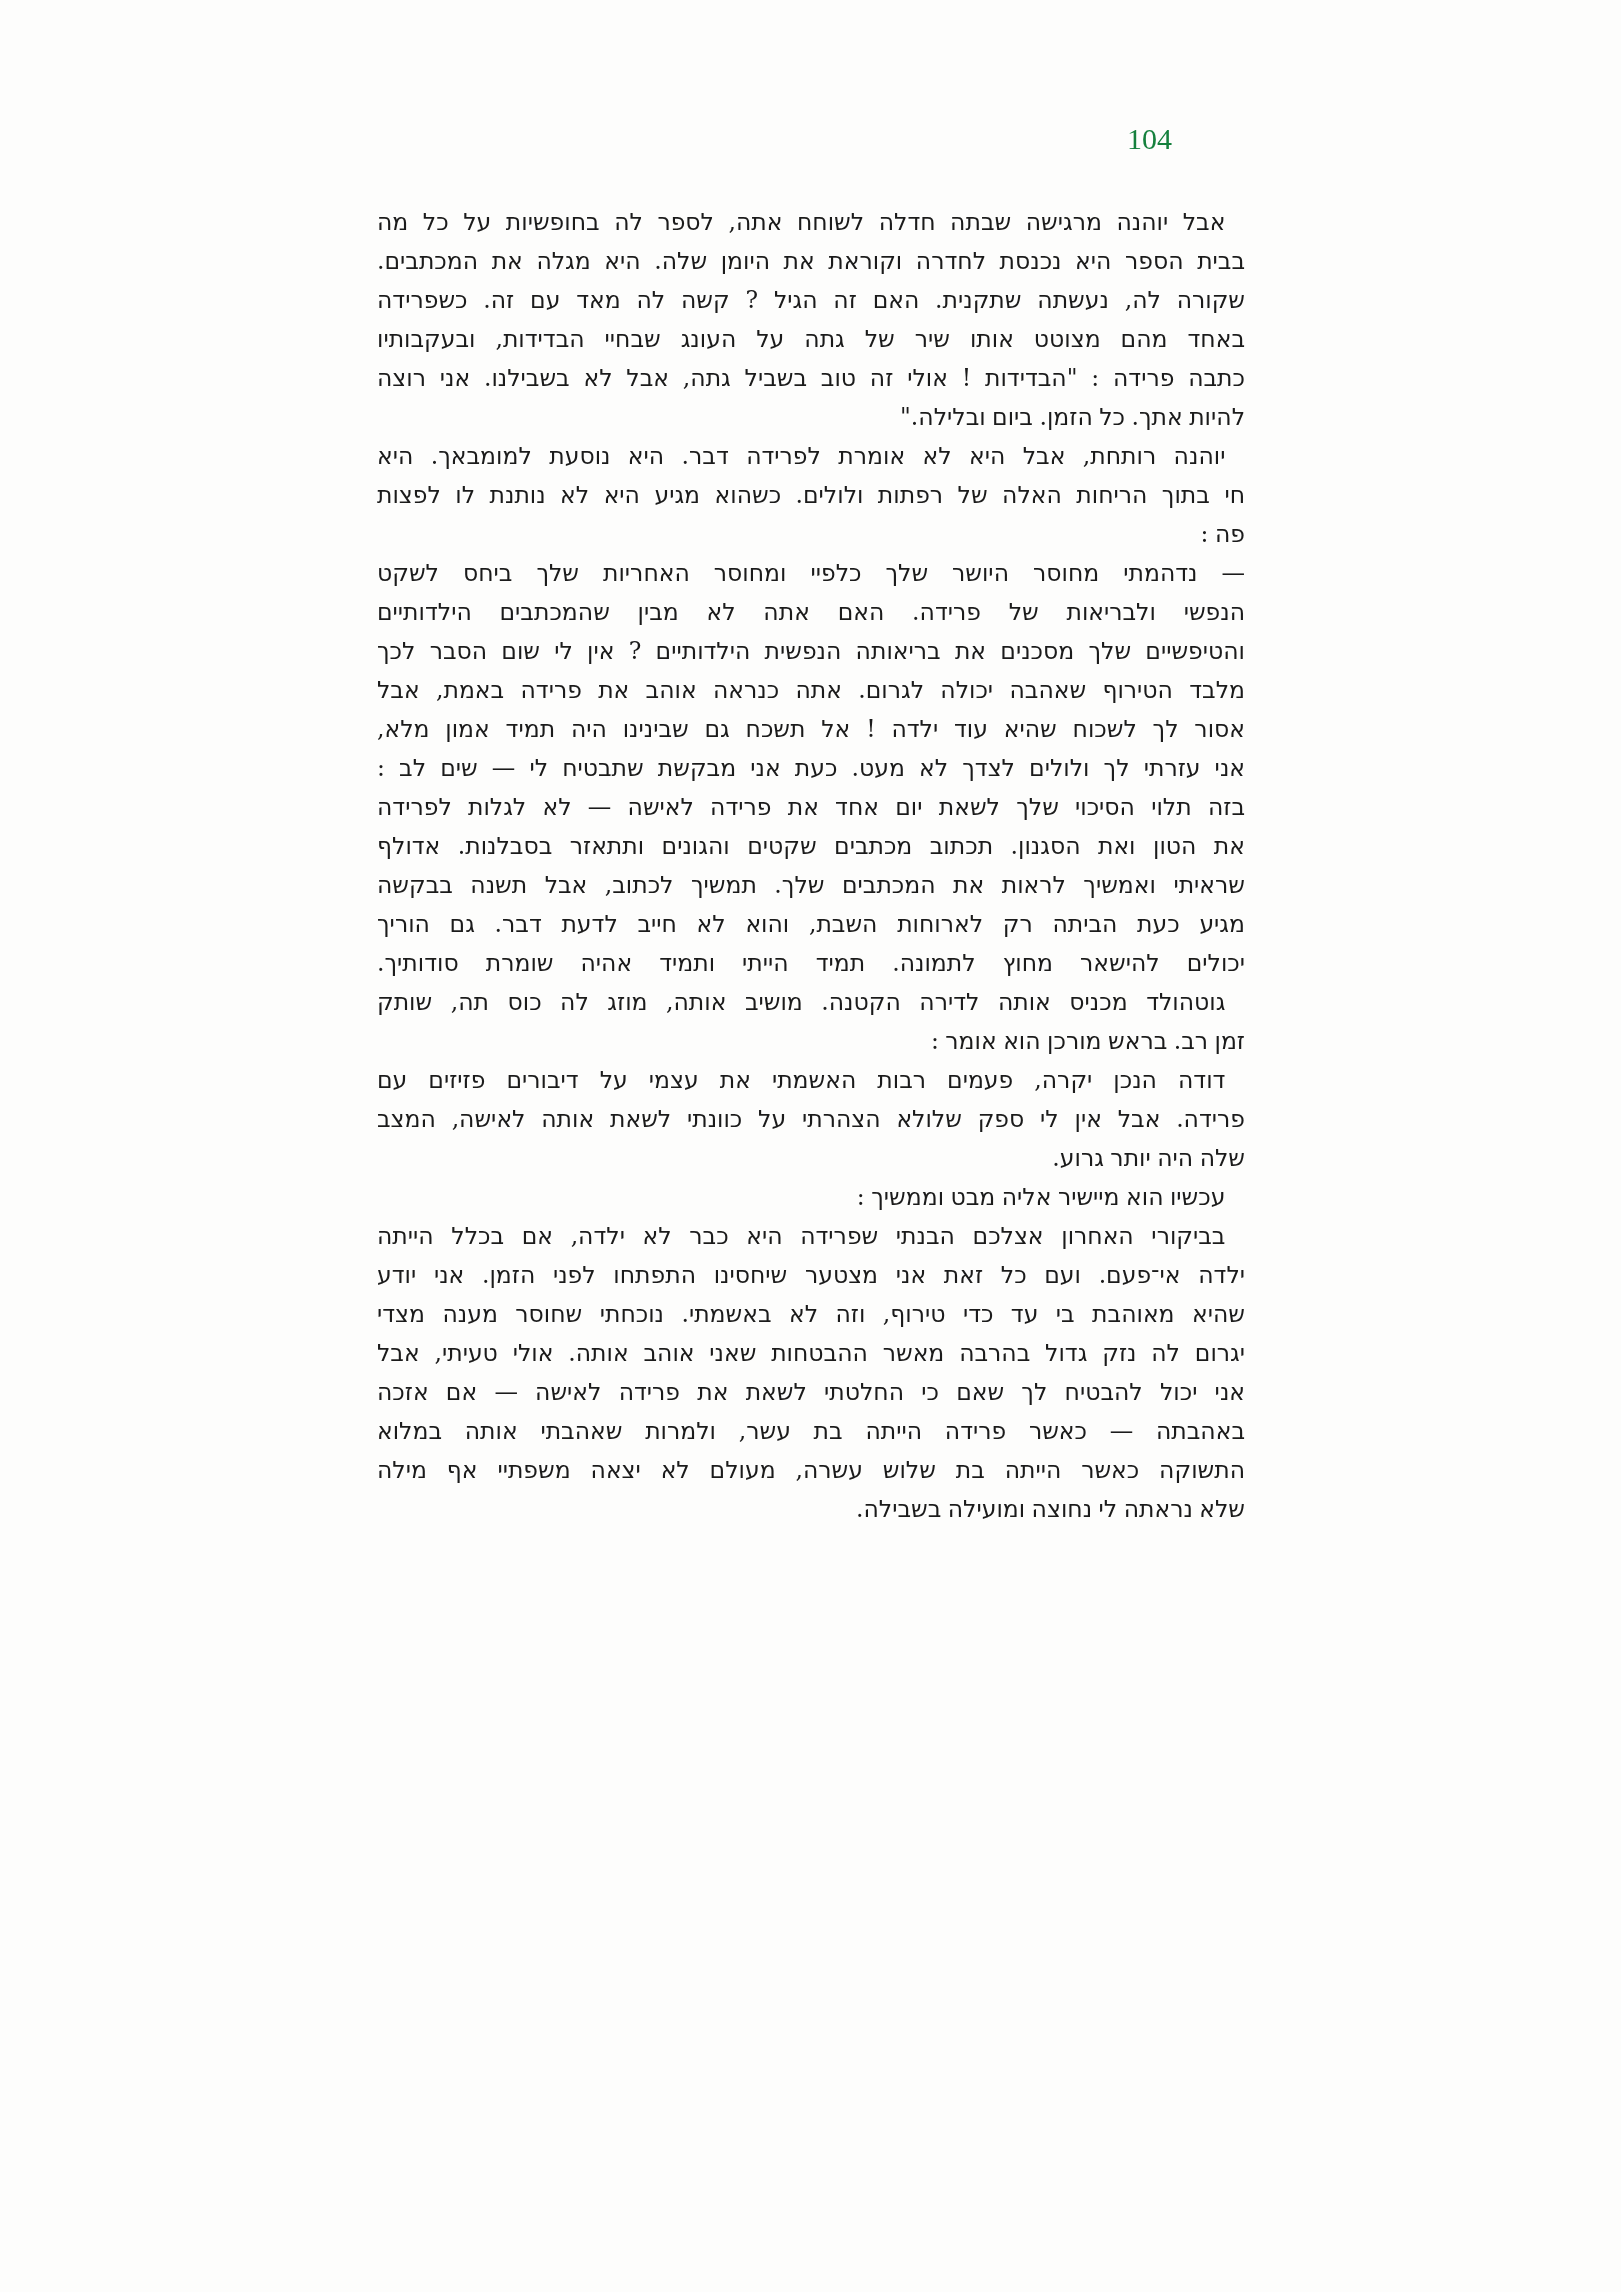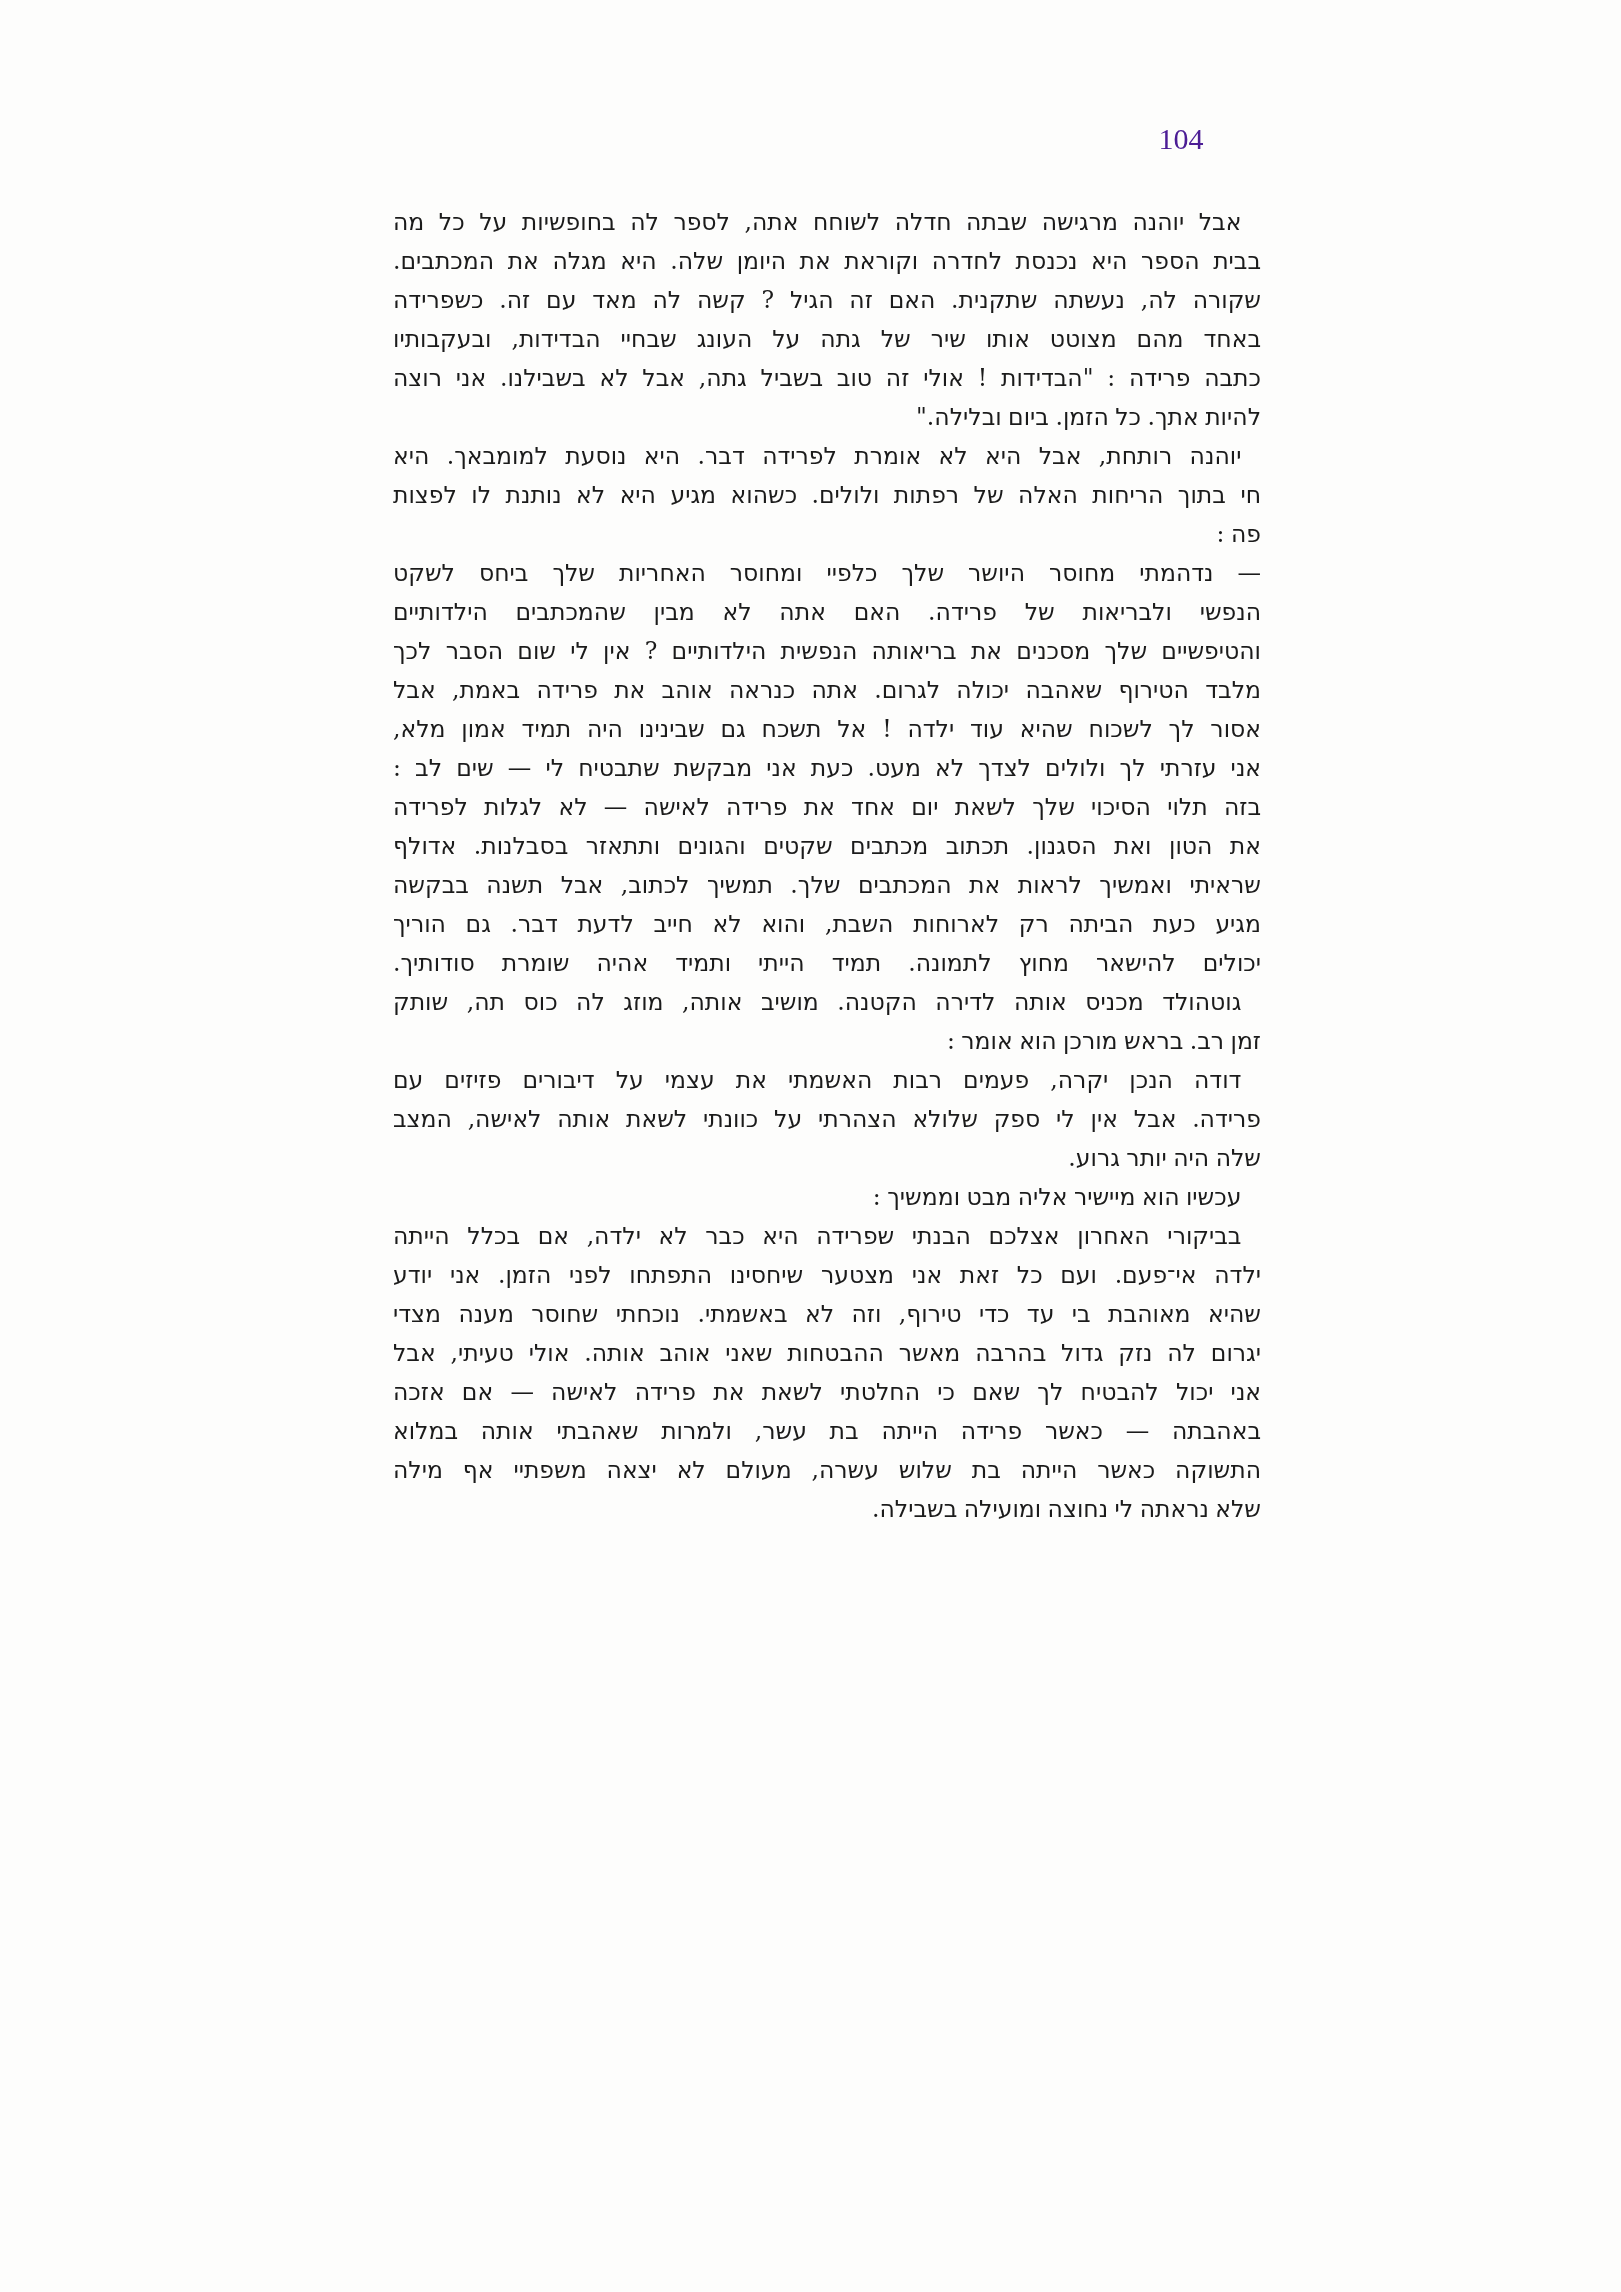--- a/index.html
+++ b/index.html
@@ -13,30 +13,30 @@
     color: #1b1b1b;
     font-family: "DejaVu Serif", "DejaVu Sans", sans-serif;
     overflow: hidden;
   }
 
   .page-number {
     position: absolute;
     top: 122px;
     left: 1127px;
     width: 108px;
-    text-align: center;
+    text-align: left;
     font-family: "Liberation Serif", serif;
     font-size: 30px;
-    color: #4c1d95;
+    color: #15803d;
   }
 
   .text-block {
     position: absolute;
     top: 203px;
-    right: 360px;
+    right: 376px;
     width: 868px;
     direction: rtl;
     unicode-bidi: embed;
     font-size: 23.5px;
     line-height: 39px;
     word-spacing: -1px;
     margin-left: 29px;
   }
 
   .paragraph { margin: 0; padding: 0; }

